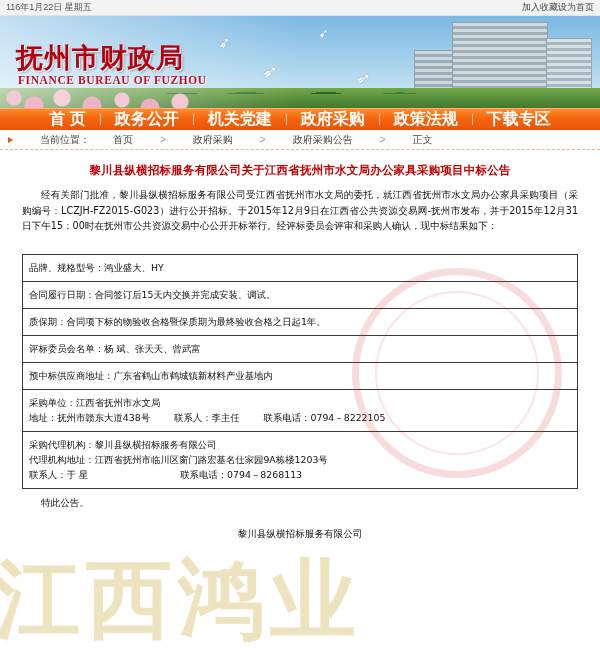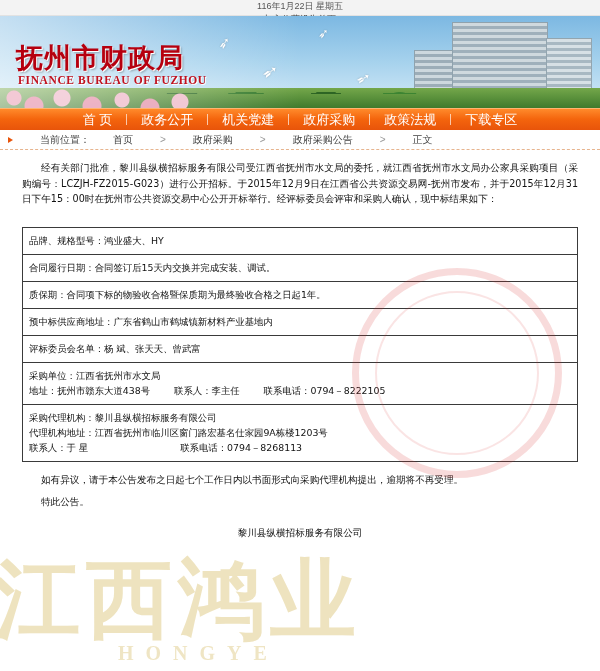--- a/index.html
+++ b/index.html
@@ -16,21 +16,20 @@
   
   .topbar {
     height: 16px;
     background: #f3f3f3;
     border-bottom: 1px solid #e2e2e2;
     display: flex;
     align-items: center;
     font-size: 9px;
     color: #555;
     padding: 0 6px;
-    flex-direction: column;
   }
   .topbar .date { flex: 1; }
   .topbar .links { display: flex; }
   .topbar .links span { color: #444; cursor: pointer; }
 
   
   .banner {
     position: relative;
     height: 92px;
     overflow: hidden;
@@ -113,22 +112,22 @@
     height: 22px;
     background: linear-gradient(180deg,#ff8a2b 0%, #f4650d 48%, #e8540a 100%);
     display: flex;
     align-items: center;
     justify-content: center;
     gap: 0;
     border-top: 1px solid #ffb570;
   }
   .nav .item {
     color: #fff;
-    font-size: 13px;
-    font-weight: normal;
+    font-size: 16px;
+    font-weight: bold;
     padding: 0 14px;
     cursor: pointer;
     white-space: nowrap;
   }
   .nav .sep { width: 1px; height: 11px; background: rgba(255,255,255,.65); }
 
   
   .crumb {
     height: 20px;
     display: flex;
@@ -317,22 +316,22 @@
   <span class="dot">&gt;</span>
   <a>政府采购公告</a>
   <span class="dot">&gt;</span>
   <a>正文</a>
 </div>
 
 <div class="doc">
 
   <div class="wm wm-seal"></div>
   <div class="wm wm-big">江西鸿业</div>
-  <div class="wm wm-sub">HONGYE</div>
-
+
+  <div class="doc-title">黎川县纵横招标服务有限公司关于江西省抚州市水文局办公家具采购项目中标公告</div>
 
   <div class="para">经有关部门批准，黎川县纵横招标服务有限公司受江西省抚州市水文局的委托，就江西省抚州市水文局办公家具采购项目（采购编号：LCZJH-FZ2015-G023）进行公开招标。于2015年12月9日在江西省公共资源交易网-抚州市发布，并于2015年12月31日下午15：00时在抚州市公共资源交易中心公开开标举行。经评标委员会评审和采购人确认，现中标结果如下：</div>
 
 
   <div class="spacer"></div>
 
   <table class="rows">
     <tbody>
         <tr>
       <td class="blk">
@@ -344,26 +343,26 @@
         <span>合同履行日期：</span><span>合同签订后15天内交换并完成安装、调试。</span>
       </td>
     </tr>
     <tr>
       <td class="blk">
         <span>质保期：</span><span>合同项下标的物验收合格暨保质期为最终验收合格之日起1年。</span>
       </td>
     </tr>
     <tr>
       <td class="blk">
+        <span>评标委员会名单：</span><span>杨    斌、张天天、曾武富</span>
+      </td>
+    </tr>
+    <tr>
+      <td class="blk">
         <span>预中标供应商地址：</span><span>广东省鹤山市鹤城镇新材料产业基地内</span>
-      </td>
-    </tr>
-    <tr>
-      <td class="blk">
-        <span>评标委员会名单：</span><span>杨    斌、张天天、曾武富</span>
       </td>
     </tr>
     <tr>
       <td class="blk">
         <div>
           <span>采购单位：</span><span>江西省抚州市水文局</span>
         </div>
         <div>
           <span>地址：</span><span>抚州市赣东大道438号</span>
           <span style="display:inline-block;width:18px"></span>
@@ -384,17 +383,16 @@
         <div>
           <span>联系人：</span><span>于  星</span>
           <span style="display:inline-block;width:86px"></span>
           <span>联系电话：</span><span>0794－8268113</span>
         </div>
       </td>
     </tr>
   </tbody>
     </table>
 
-  <div class="notice">如有异议，请于本公告发布之日起七个工作日内以书面形式向采购代理机构提出，逾期将不再受理。</div>
   <div class="special">特此公告。</div>
   <div class="signer">黎川县纵横招标服务有限公司</div>
 
 </div>
 
 </body></html>

